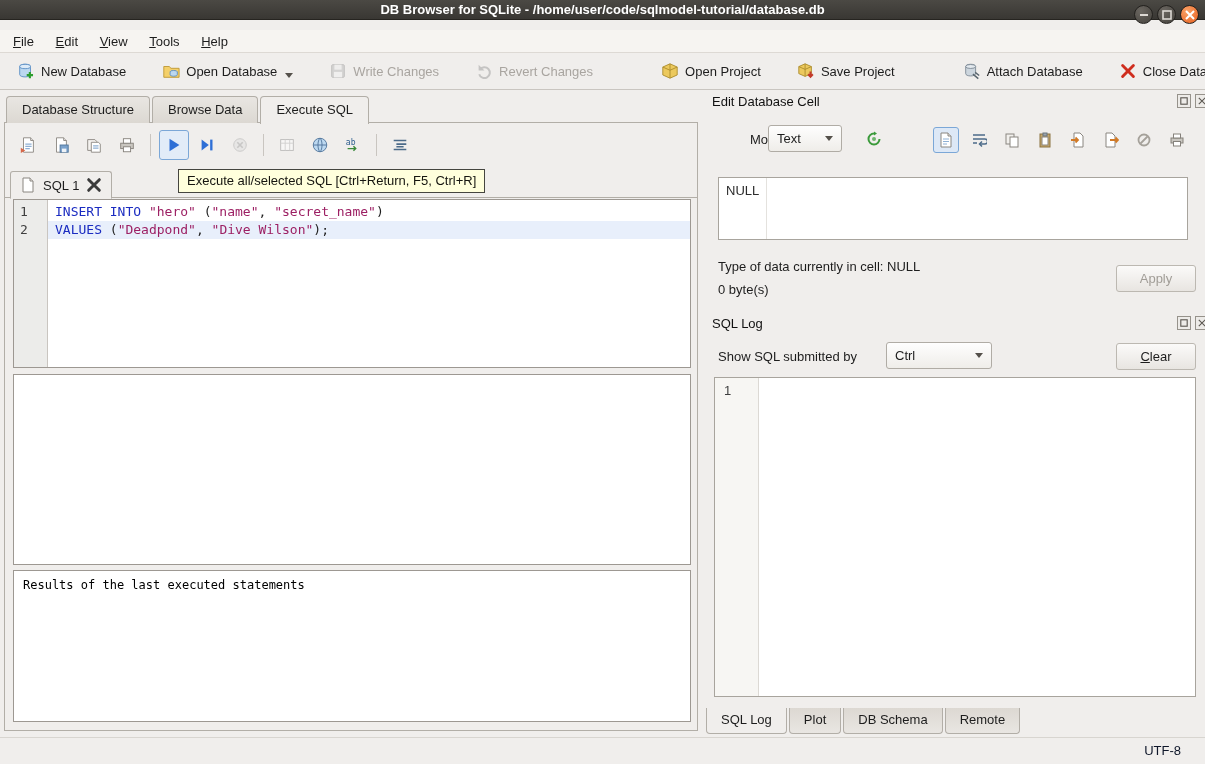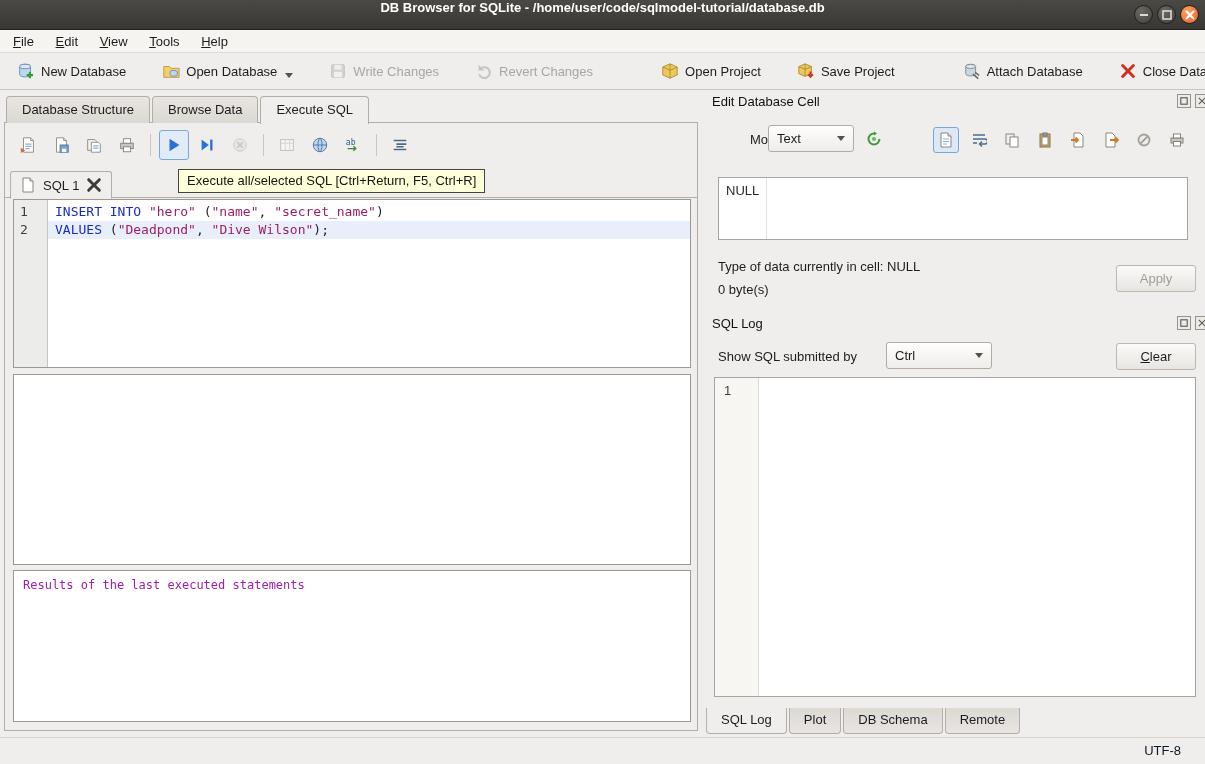--- a/index.html
+++ b/index.html
@@ -8,23 +8,23 @@
     --panel-border:#a9a49d;
     --light-border:#c9c5c0;
     --kw:#1b2cc1;
     --str:#9c1f63;
     --hl:#e8effb;
   }
   body { font-family:"Liberation Sans","DejaVu Sans",sans-serif; font-size:13px; color:#1d1d1d; background:#555; }
   .window{ position:relative; width:1205px; height:764px; background:var(--win-bg); overflow:hidden; }
 
   
-  .titlebar{ position:absolute; top:0; left:0; right:0; height:30px;
+  .titlebar{ position:absolute; top:0; left:0; right:0; height:20px;
     background:linear-gradient(#4b4944,#393733); border-bottom:1px solid #262420;
-    display:flex; align-items:flex-start; justify-content:center; color:#fff; font-weight:bold; font-size:13px; }
+    display:flex; align-items:center; justify-content:center; color:#fff; font-weight:bold; font-size:13px; }
   .win-controls{ position:absolute; right:6px; top:5px; display:flex; gap:4px; }
   .win-btn{ width:19px; height:19px; border-radius:50%; border:1px solid #23211e;
     background:radial-gradient(circle at 35% 30%, #6b6761, #45423d);
     display:flex; align-items:center; justify-content:center; }
   .win-btn.close{ background:radial-gradient(circle at 35% 30%, #f9a267, #e85f1e); }
 
   
   .menubar{ position:absolute; top:30px; left:0; right:0; height:23px; background:#f6f4f1;
     border-bottom:1px solid #ddd9d4; padding-left:4px; }
   .menu-item{ display:inline-block; padding:4px 9px; cursor:default; }
@@ -70,21 +70,21 @@
   .gutter-num{ height:18px; line-height:18px; }
   .code-area{ flex:1; padding-top:3px; overflow:hidden; }
   .code-line{ height:18px; line-height:18px; padding-left:7px; white-space:pre; }
   .code-line.hl{ background:var(--hl); }
   .tok-keyword{ color:var(--kw); font-weight:normal; }
   .tok-string{ color:var(--str); }
   .tok-plain{ color:#1e1e1e; }
 
   .results-grid{ position:absolute; left:8px; top:251px; width:678px; height:191px; background:#fff; border:1px solid #9d9892; }
   .results-msg{ position:absolute; left:8px; top:447px; width:678px; height:152px; background:#fff; border:1px solid #9d9892;
-    color:#a21caf; font-family:"DejaVu Sans Mono",monospace; font-size:12px; padding:7px 9px; }
+    color:#000000; font-family:"DejaVu Sans Mono",monospace; font-size:12px; padding:7px 9px; }
 
   
   .tooltip{ position:absolute; left:178px; top:169px; background:#ffffdc; border:1px solid #45453f;
     padding:3px 8px 4px; font-size:13px; color:#15150f; z-index:60; white-space:nowrap; }
 
   
   .dock-title{ position:absolute; font-size:13px; color:#111; }
   .dock-icons{ position:absolute; display:flex; gap:4px; }
   .dock-ic{ width:14px; height:14px; border:1px solid #96928b; background:#edebe8;
     display:flex; align-items:center; justify-content:center; }
@@ -346,21 +346,21 @@
         </svg>
     </div>
     <div class="dock-ic">
       <svg viewBox="0 0 10 10" width="8" height="8">
           <path d="M1 1l8 8M9 1L1 9" stroke="#5c5852" stroke-width="1.4"></path>
         </svg>
     </div>
   </div>
 
   <div class="static-label" style="left:718px; top:132px;margin-left:32px;">Mode:</div>
-  <div class="combo" style="left:768px; top:125px; width:86px;">
+  <div class="combo" style="left:768px; top:125px; width:74px;">
     <span>Text</span>
     <span class="combo-arrow"></span>
   </div>
   <div class="cbtn" style="position:absolute; left:861px; top:126px;">
     <svg class="icon16" viewBox="0 0 16 16">
       <path d="M13.5 8A5.5 5.5 0 1 1 8 2.5" fill="none" stroke="#3a9a3a" stroke-width="2"></path>
       <path d="M8 0.5l3 2-3 2z" fill="#3a9a3a"></path>
       <circle cx="8" cy="8" r="2" fill="#6db56d"></circle>
     </svg>
   </div>

